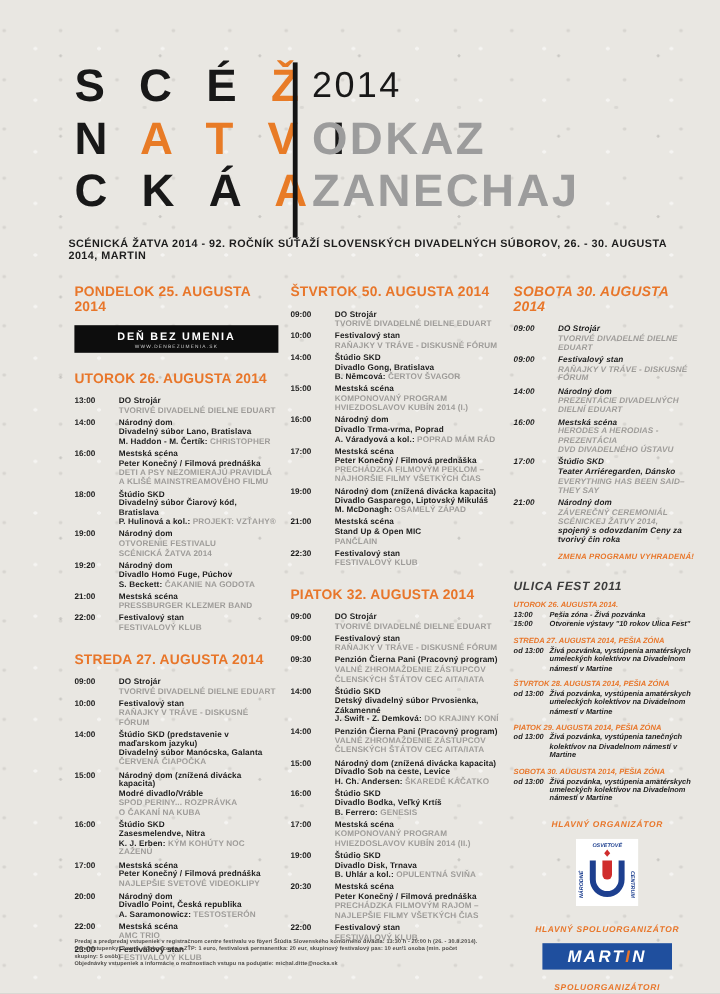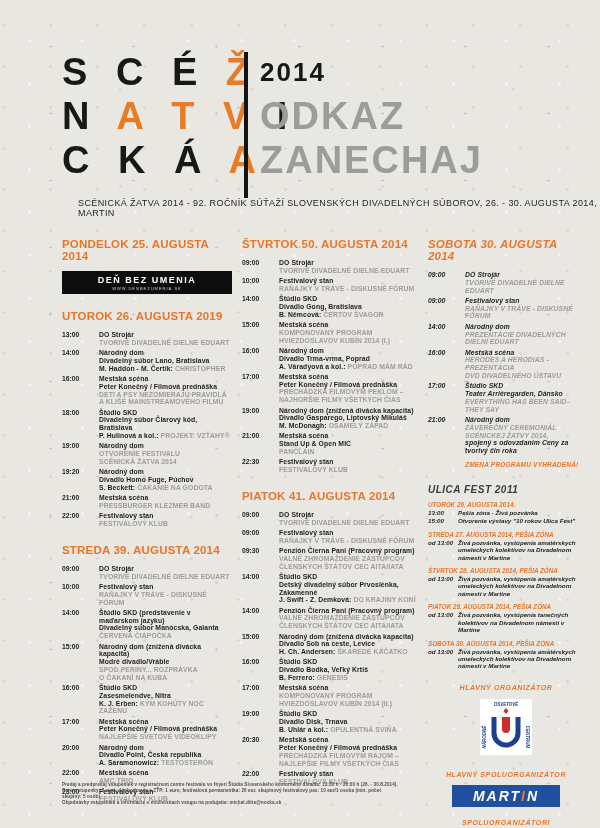--- a/index.html
+++ b/index.html
@@ -15,23 +15,23 @@
       radial-gradient(rgba(255,255,255,.55) 1.4px, transparent 2px);
     background-size: 83px 67px, 47px 41px, 131px 97px, 53px 43px;
     background-position: 9px 13px, 27px 5px, 55px 41px, 3px 19px;
   }
   
   .header { position:absolute; left:62px; top:50px; display:flex; }
   .logo-left { width:182px; }
   .logo-row { font-size:38px; line-height:44px; font-weight:bold; letter-spacing:9px; color:#181818; white-space:nowrap; }
   .logo-row .o { color:#e87b26; }
   .logo-divider { width:4px; height:146px; background:#141414; margin:2px 12px 0 0; }
-  .logo-right .year { font-size:26px; line-height:44px; font-weight:bold; color:#181818; letter-spacing:2px; }
+  .logo-right .year { font-size:30px; line-height:44px; font-weight:normal; color:#181818; letter-spacing:2px; }
   .logo-right .tag { font-size:38px; line-height:44px; font-weight:bold; color:#9c9c9c; letter-spacing:2px; }
-  .subtitle { position:absolute; left:78px; top:198px; width:520px; font-size:9px; font-weight:normal; color:#1d1d1d; letter-spacing:.4px; }
+  .subtitle { position:absolute; left:57px; top:198px; width:520px; font-size:9px; font-weight:bold; color:#1d1d1d; letter-spacing:.4px; }
   
   .columns { position:absolute; left:62px; top:238px; width:522px; display:flex; gap:10px; }
   .col { flex:none; }
   .col-1 { width:170px; } .col-2 { width:176px; } .col-3 { width:156px;font-style:italic; }
   .day-header { font-size:11.5px; font-weight:bold; color:#e8762a; letter-spacing:.2px; margin:0 0 9px 0; }
   .day-section { margin-bottom:16px; }
   .banner { background:#0d0d0d; color:#fff; text-align:center; padding:4px 12px 3px; margin:3px 0 2px; }
   .banner .banner-text { font-size:9px; font-weight:bold; letter-spacing:1.5px; }
   .banner .banner-sub { font-size:4px; letter-spacing:1px; color:#cfcfcf; margin-top:1px; }
   .event { display:flex; margin-bottom:2.5px; }
@@ -81,21 +81,21 @@
   <div class="columns">
     <div class="col col-1" id="col-0">
         <div class="day-section">
           <div class="day-header">PONDELOK 25. AUGUSTA 2014</div>
           <div class="banner">
             <div class="banner-text">DEŇ BEZ UMENIA</div>
             <div class="banner-sub">WWW.DENBEZUMENIA.SK</div>
           </div>
         </div>
         <div class="day-section">
-          <div class="day-header">UTOROK 26. AUGUSTA 2019</div>
+          <div class="day-header">UTOROK 26. AUGUSTA 2014</div>
           <div class="event">
             <div class="time">13:00</div>
             <div class="lines">
               <div class="line"><span class="pre">DO Strojár</span></div>
               <div class="line"><span class="hl">TVORIVÉ DIVADELNÉ DIELNE EDUART</span></div>
             </div>
           </div>
           <div class="event">
             <div class="time">14:00</div>
             <div class="lines">
@@ -146,21 +146,21 @@
           </div>
           <div class="event">
             <div class="time">22:00</div>
             <div class="lines">
               <div class="line"><span class="pre">Festivalový stan</span></div>
               <div class="line"><span class="hl">FESTIVALOVÝ KLUB</span></div>
             </div>
           </div>
         </div>
         <div class="day-section">
-          <div class="day-header">STREDA 39. AUGUSTA 2014</div>
+          <div class="day-header">STREDA 27. AUGUSTA 2014</div>
           <div class="event">
             <div class="time">09:00</div>
             <div class="lines">
               <div class="line"><span class="pre">DO Strojár</span></div>
               <div class="line"><span class="hl">TVORIVÉ DIVADELNÉ DIELNE EDUART</span></div>
             </div>
           </div>
           <div class="event">
             <div class="time">10:00</div>
             <div class="lines">
@@ -293,21 +293,21 @@
           </div>
           <div class="event">
             <div class="time">22:30</div>
             <div class="lines">
               <div class="line"><span class="pre">Festivalový stan</span></div>
               <div class="line"><span class="hl">FESTIVALOVÝ KLUB</span></div>
             </div>
           </div>
         </div>
         <div class="day-section">
-          <div class="day-header">PIATOK 41. AUGUSTA 2014</div>
+          <div class="day-header">PIATOK 32. AUGUSTA 2014</div>
           <div class="event">
             <div class="time">09:00</div>
             <div class="lines">
               <div class="line"><span class="pre">DO Strojár</span></div>
               <div class="line"><span class="hl">TVORIVÉ DIVADELNÉ DIELNE EDUART</span></div>
             </div>
           </div>
           <div class="event">
             <div class="time">09:00</div>
             <div class="lines">

